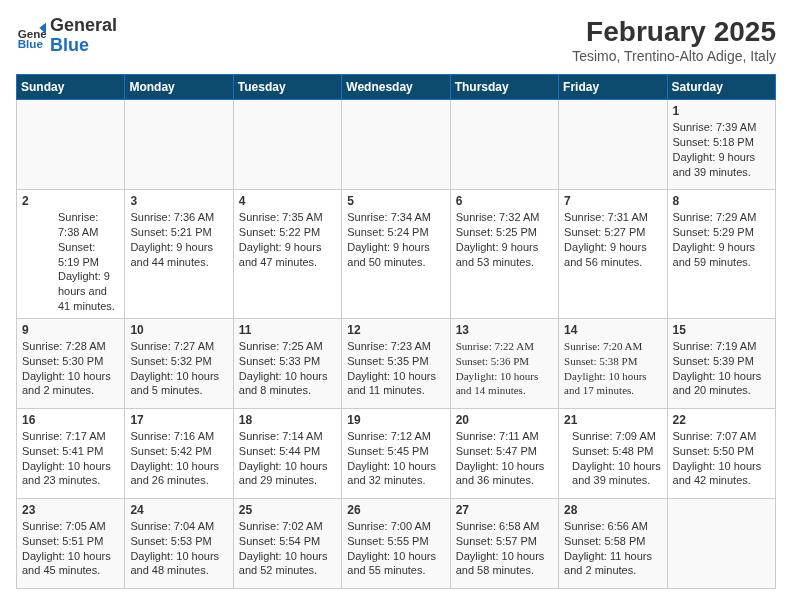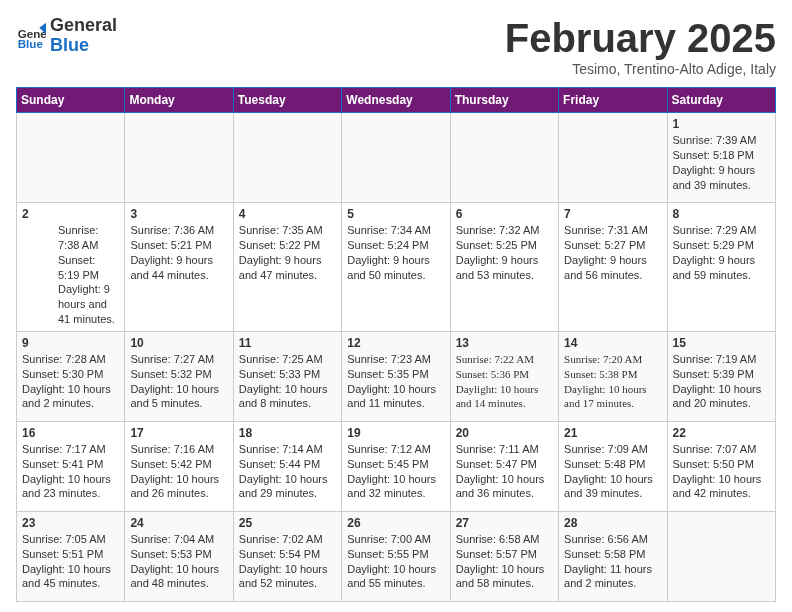--- a/index.html
+++ b/index.html
@@ -27,35 +27,35 @@
       line-height: 1.1;
     }
     .logo-icon {
       width: 30px;
       height: 30px;
     }
     .title-block {
       text-align: right;
     }
     .calendar-title {
-      font-size: 40px;
+      font-size: 28px;
       font-weight: bold;
       color: #333;
     }
     .calendar-subtitle {
       font-size: 14px;
       color: #555;
     }
     table {
       width: 100%;
       border-collapse: collapse;
       table-layout: fixed;
     }
     thead th {
-      background-color: #701a75;
+      background-color: #0c4a6e;
       color: #fff;
       font-size: 12px;
       font-weight: bold;
       padding: 5px 4px;
       text-align: left;
       border: 1px solid #1a6ec7;
     }
     tbody td {
       border: 1px solid #ccc;
       vertical-align: top;
@@ -250,21 +250,21 @@
 Daylight: 10 hours and 32 minutes.</div>
         </td>
         <td>
           <div class="day-number">20</div>
           <div class="day-info" style="white-space: pre-line;">Sunrise: 7:11 AM
 Sunset: 5:47 PM
 Daylight: 10 hours and 36 minutes.</div>
         </td>
         <td>
           <div class="day-number">21</div>
-          <div class="day-info" style="white-space: pre-line;">Sunrise: 7:09 AM
+          <div class="day-info" style="white-space: pre-line; margin-left: 8px;">Sunrise: 7:09 AM
 Sunset: 5:48 PM
 Daylight: 10 hours and 39 minutes.</div>
         </td>
         <td>
           <div class="day-number">22</div>
           <div class="day-info" style="white-space: pre-line;">Sunrise: 7:07 AM
 Sunset: 5:50 PM
 Daylight: 10 hours and 42 minutes.</div>
         </td>
       </tr>

